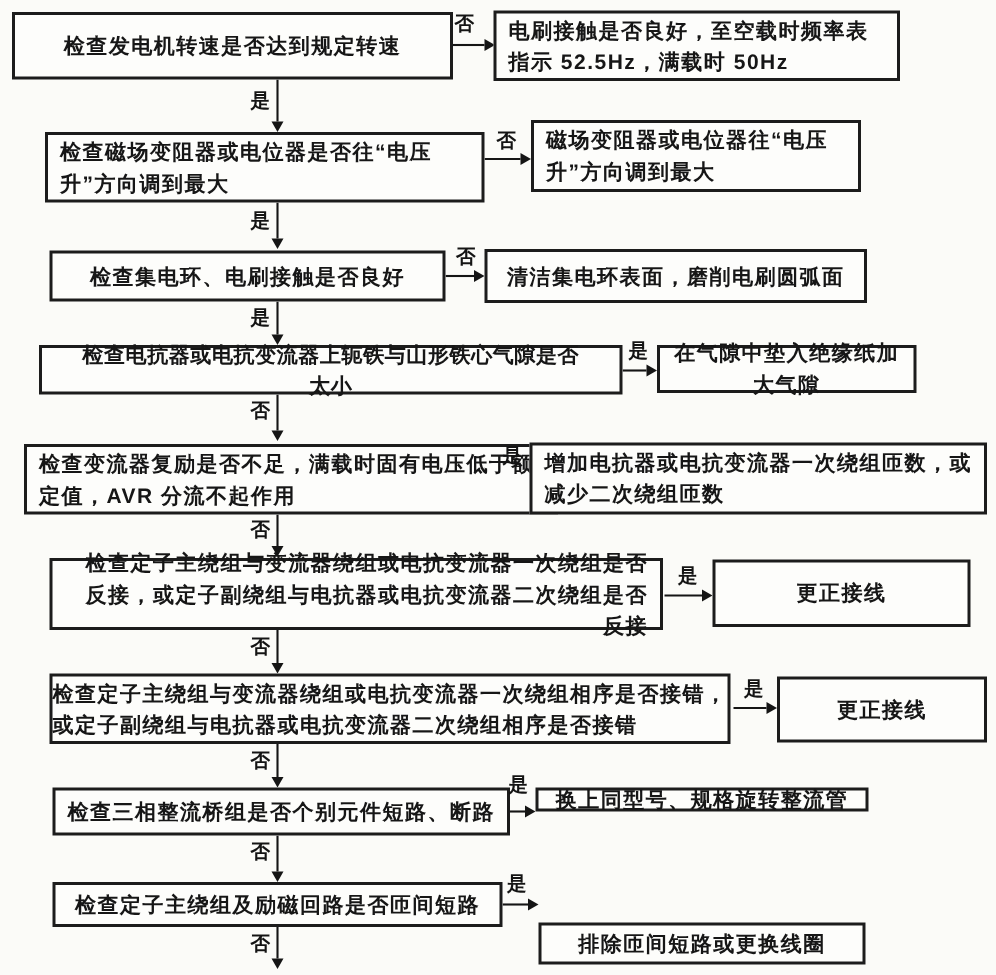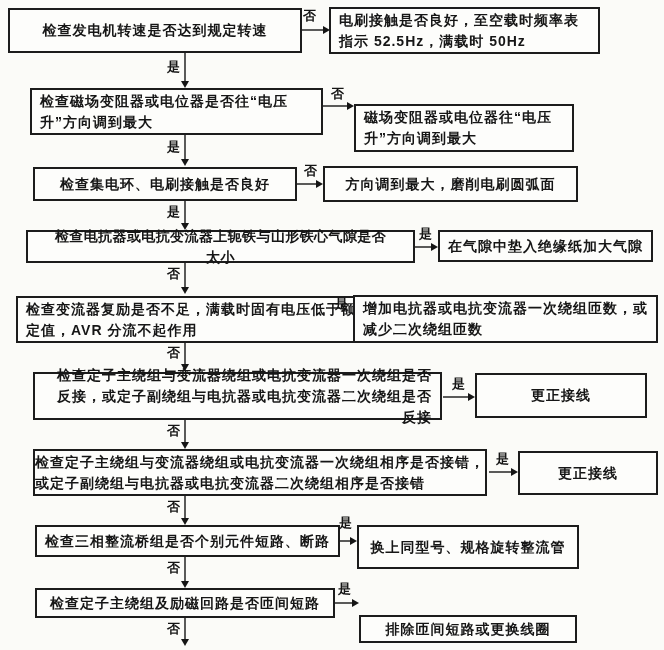--- a/index.html
+++ b/index.html
@@ -90,51 +90,51 @@
     </g>
   </svg>
 
   <div class="node c" style="left:8px;top:8px;width:294px;height:45px;">检查发电机转速是否达到规定转速</div>
   <span class="lbl" style="left:303px;top:9px;">否</span>
   <div class="node l" style="left:329px;top:7px;width:271px;height:47px;">电刷接触是否良好，至空载时频率表指示 52.5Hz，满载时 50Hz</div>
   <span class="lbl" style="left:167px;top:60px;">是</span>
 
   <div class="node l" style="left:30px;top:88px;width:293px;height:47px;">检查磁场变阻器或电位器是否往“电压升”方向调到最大</div>
   <span class="lbl" style="left:331px;top:87px;">否</span>
-  <div class="node l" style="left:354px;top:104px;width:220px;height:48px;">磁场变阻器或电位器往“电压升”方向调到最大</div>
+  <div class="node l" style="left:354px;top:80px;width:220px;height:48px;">磁场变阻器或电位器往“电压升”方向调到最大</div>
   <span class="lbl" style="left:167px;top:140px;">是</span>
 
   <div class="node c" style="left:33px;top:167px;width:264px;height:34px;">检查集电环、电刷接触是否良好</div>
   <span class="lbl" style="left:304px;top:164px;">否</span>
-  <div class="node c" style="left:323px;top:166px;width:255px;height:36px;">方向调到最大，磨削电刷圆弧面</div>
+  <div class="node c" style="left:323px;top:166px;width:255px;height:36px;">清洁集电环表面，磨削电刷圆弧面</div>
   <span class="lbl" style="left:167px;top:205px;">是</span>
 
   <div class="node c tight" style="left:26px;top:230px;width:389px;height:33px;">检查电抗器或电抗变流器上轭铁与山形铁心气隙是否太小</div>
   <span class="lbl" style="left:419px;top:227px;">是</span>
-  <div class="node c" style="left:438px;top:230px;width:215px;height:32px;">在气隙中垫入绝缘纸加大气隙</div>
+  <div class="node c" style="left:438px;top:230px;width:173px;height:32px;">在气隙中垫入绝缘纸加大气隙</div>
   <span class="lbl" style="left:167px;top:267px;">否</span>
 
   <div class="node l" style="left:16px;top:296px;width:356px;height:47px;">检查变流器复励是否不足，满载时固有电压低于额定值，AVR 分流不起作用</div>
   <span class="lbl" style="left:335px;top:297px;">是</span>
   <div class="node l" style="left:353px;top:295px;width:305px;height:48px;">增加电抗器或电抗变流器一次绕组匝数，或减少二次绕组匝数</div>
   <span class="lbl" style="left:167px;top:346px;">否</span>
 
   <div class="node l" style="left:33px;top:372px;width:409px;height:48px;text-align:right;">检查定子主绕组与变流器绕组或电抗变流器一次绕组是否反接，或定子副绕组与电抗器或电抗变流器二次绕组是否反接</div>
   <span class="lbl" style="left:452px;top:377px;">是</span>
   <div class="node c" style="left:475px;top:373px;width:172px;height:45px;">更正接线</div>
   <span class="lbl" style="left:167px;top:424px;">否</span>
 
   <div class="node l" style="left:33px;top:449px;width:454px;height:47px;padding:3px 0;">检查定子主绕组与变流器绕组或电抗变流器一次绕组相序是否接错，或定子副绕组与电抗器或电抗变流器二次绕组相序是否接错</div>
   <span class="lbl" style="left:496px;top:452px;">是</span>
   <div class="node c" style="left:518px;top:451px;width:140px;height:44px;">更正接线</div>
   <span class="lbl" style="left:167px;top:500px;">否</span>
 
   <div class="node c" style="left:35px;top:525px;width:305px;height:32px;">检查三相整流桥组是否个别元件短路、断路</div>
   <span class="lbl" style="left:339px;top:516px;">是</span>
-  <div class="node c" style="left:357px;top:525px;width:222px;height:44px;">换上同型号、规格旋转整流管</div>
+  <div class="node c" style="left:357px;top:525px;width:222px;height:16px;">换上同型号、规格旋转整流管</div>
   <span class="lbl" style="left:167px;top:561px;">否</span>
 
   <div class="node c" style="left:35px;top:588px;width:300px;height:30px;">检查定子主绕组及励磁回路是否匝间短路</div>
   <span class="lbl" style="left:338px;top:582px;">是</span>
   <div class="node c" style="left:359px;top:590px;width:218px;height:28px;margin-top:25px;">排除匝间短路或更换线圈</div>
   <span class="lbl" style="left:167px;top:622px;">否</span>
 
 </div>
 
 </body></html>

